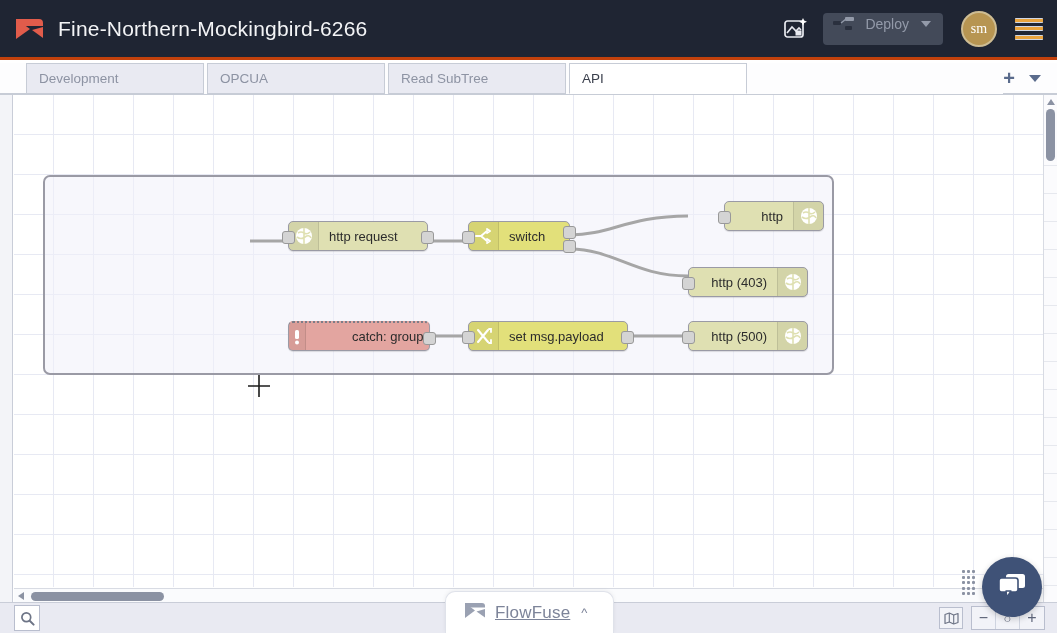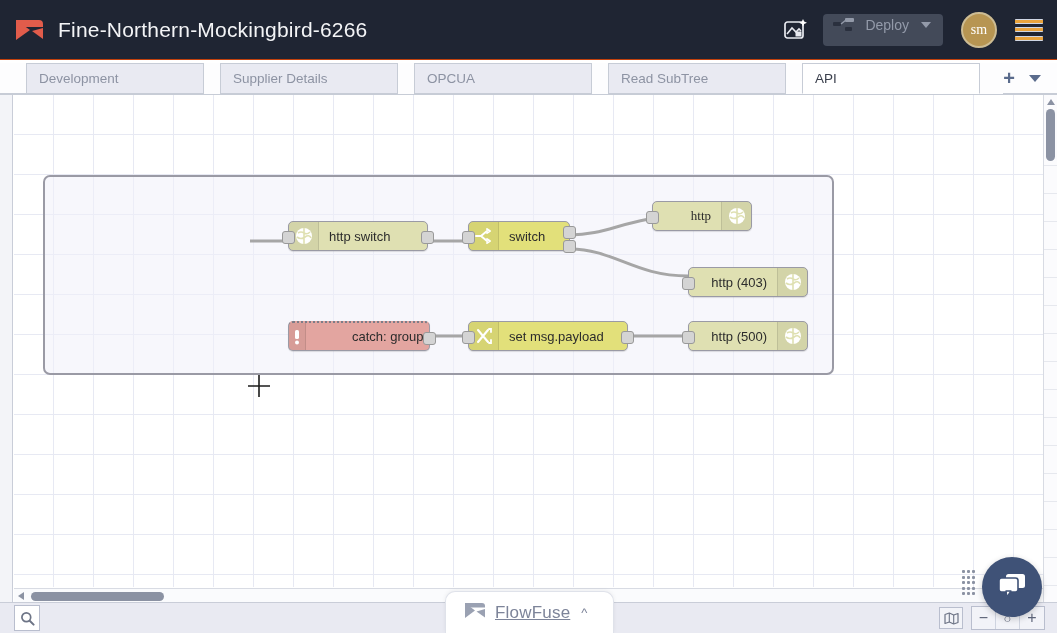--- a/index.html
+++ b/index.html
@@ -9,21 +9,21 @@
     overflow: hidden;
     background: #fff;
   }
   #app { position: relative; width: 1057px; height: 633px; }
 
   
   .header {
     position: absolute; top: 0; left: 0; width: 1057px; height: 60px;
     background: #1f2533;
     display: flex; align-items: center;
-    border-bottom: 1px solid #c2410c;
+    border-bottom: 3px solid #c2410c;
   }
   .brand-logo {
     width: 30px; height: 26px; margin-left: 14px; margin-right: 14px;
     position: relative; flex: 0 0 auto;
   }
   .brand-logo svg { display: block; }
   .brand-title {
     color: #f3f4f6; font-size: 21px; letter-spacing: .2px; white-space: nowrap;
   }
   .header-right {
@@ -59,21 +59,21 @@
   
   .tabbar {
     position: absolute; top: 63px; left: 0; width: 1057px; height: 32px;
     background: #fdfdfe; display: flex; align-items: flex-end;
     border-bottom: 1px solid #c7ccd6;
   }
   .tab-spacer { width: 26px; height: 31px; border-bottom: 1px solid #c7ccd6; }
   .tab {
     height: 31px; display: flex; align-items: center; padding: 0 12px;
     background: #e9eaf2; border: 1px solid #c7ccd6; border-bottom: 1px solid #c7ccd6;
-    margin-right: 16px; color: #8d93a3; font-size: 13.5px; cursor: pointer;
+    margin-right: 3px; color: #8d93a3; font-size: 13.5px; cursor: pointer;
     min-width: 178px; white-space: nowrap;
   }
   .tab.active {
     background: #ffffff; color: #3a3f4c; border-bottom-color: #ffffff;
   }
   .tab-actions {
     margin-left: auto; height: 31px; display: flex; align-items: center; gap: 14px;
     padding-right: 16px; border-bottom: 1px solid #c7ccd6;
   }
   .tab-plus { color: #5a6b8c; font-size: 20px; font-weight: bold; cursor: pointer; line-height: 1; }
@@ -261,23 +261,20 @@
           <i></i>
           <i></i>
       </div>
     </div>
   </div>
 
   <div class="tabbar">
     <div class="tab-spacer"></div>
     <div class="tab">
         <span>Development</span>
-      </div>
-    <div class="tab">
-        <span>Supplier Details</span>
       </div>
     <div class="tab">
         <span>OPCUA</span>
       </div>
     <div class="tab">
         <span>Read SubTree</span>
       </div>
     <div class="tab active">
         <span>API</span>
       </div>
@@ -307,42 +304,42 @@
 
     <div class="node green" style="left:274px; top:126px; width:140px;">
       <span class="port in"></span>
       <span class="ic left">
         <svg width="18" height="18" viewBox="0 0 18 18">
             <circle cx="9" cy="9" r="8" fill="#ffffff"></circle>
             <path d="M3 6 q3 -2 6 0 t6 -1 M2 10 q4 3 8 0 t6 1 M9 1 v16" stroke="#dfe0b2" stroke-width="1.6" fill="none"></path>
           </svg>
       </span>
       <span class="body">
-          <span class="label">http switch</span>
+          <span class="label">http request</span>
         </span>
       <span class="port out"></span>
     </div>
 
     <div class="node olive" style="left:454px; top:126px; width:102px;">
       <span class="port in"></span>
       <span class="ic left">
         <svg width="20" height="18" viewBox="0 0 20 18">
           <path d="M2 9 H7 M7 9 L13 4 M7 9 L13 14" stroke="#ffffff" stroke-width="2" fill="none" stroke-linecap="round"></path>
           <path d="M13 2 L16 4 L13 6" stroke="#ffffff" stroke-width="2" fill="none" stroke-linecap="round" stroke-linejoin="round"></path>
           <path d="M13 12 L16 14 L13 16" stroke="#ffffff" stroke-width="2" fill="none" stroke-linecap="round" stroke-linejoin="round"></path>
         </svg>
       </span>
       <span class="body">
           <span class="label">switch</span>
         </span>
       <span class="port out" style="top:4px;"></span>
       <span class="port out" style="top:18px;"></span>
     </div>
 
-    <div class="node green" style="left:638px; top:106px; width:100px;font-family:Liberation Serif, serif;">
+    <div class="node green" style="left:710px; top:106px; width:100px;">
       <span class="port in"></span>
       <span class="body" style="justify-content:flex-end;">
           <span class="label">http</span>
         </span>
       <span class="ic right">
         <svg width="18" height="18" viewBox="0 0 18 18">
             <circle cx="9" cy="9" r="8" fill="#ffffff"></circle>
             <path d="M3 6 q3 -2 6 0 t6 -1 M2 10 q4 3 8 0 t6 1 M9 1 v16" stroke="#dfe0b2" stroke-width="1.6" fill="none"></path>
           </svg>
       </span>

